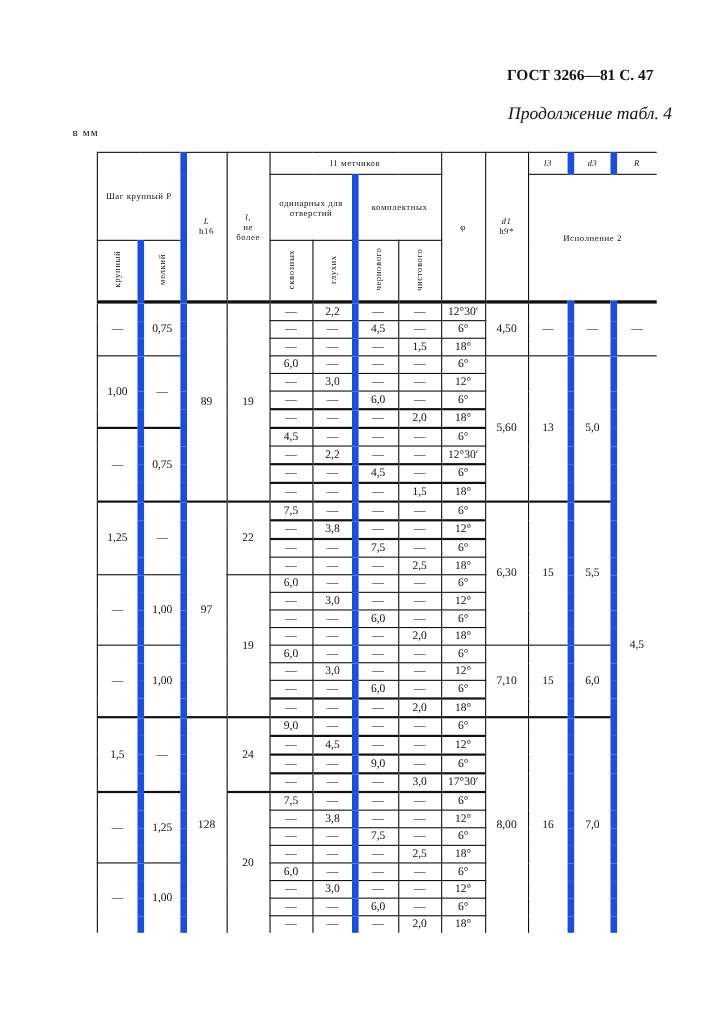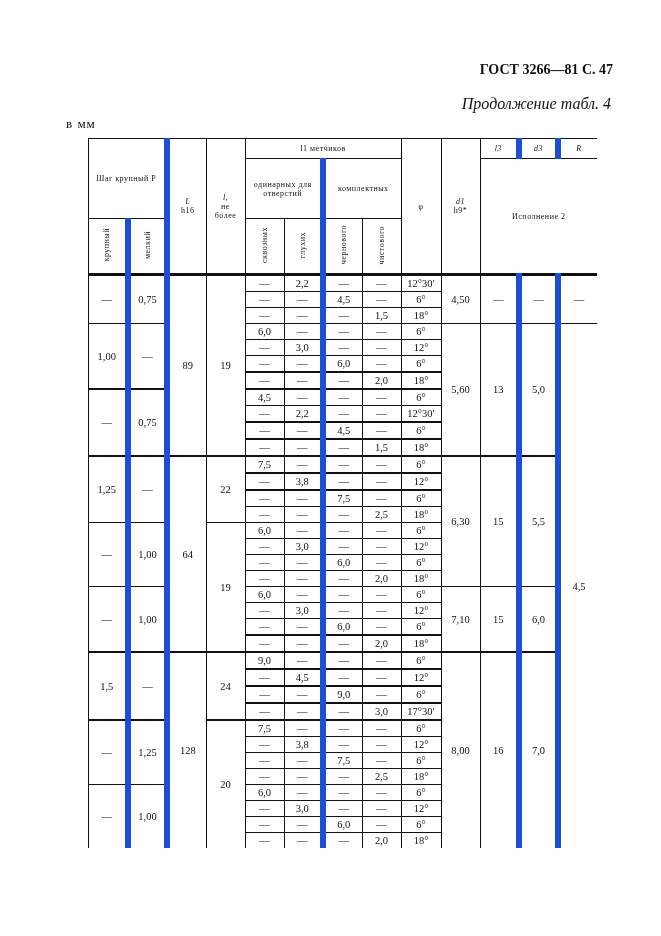--- a/index.html
+++ b/index.html
@@ -1,19 +1,19 @@
 <!DOCTYPE html>
 <html><head>
 <meta charset="utf-8">
 <style>
   html,body{margin:0;padding:0;background:#fff;}
   body{width:661px;height:936px;position:relative;font-family:"Liberation Serif","DejaVu Serif",serif;color:#111;overflow:hidden;}
-  .doc-header{position:absolute;right:48px;top:62px;font-weight:bold;font-size:14px;}
+  .doc-header{position:absolute;right:67px;top:62px;font-weight:bold;font-size:14px;}
   .cont{position:absolute;right:50px;top:95px;font-style:italic;font-size:16px;}
-  .units{position:absolute;left:66px;top:116px;font-size:13px;letter-spacing:1px;}
+  .units{position:absolute;left:66px;top:116px;font-size:10px;letter-spacing:1px;}
   table{position:absolute;left:64px;top:138px;border-collapse:collapse;table-layout:fixed;font-size:10.5px;}
   td,th{border:1px solid #111;text-align:center;vertical-align:middle;padding:0;font-weight:normal;}
   th{font-size:8px;letter-spacing:0.5px;}
   .rot{writing-mode:vertical-rl;transform:rotate(180deg);display:inline-block;font-size:8px;letter-spacing:0.5px;}
   tbody td{height:15px;line-height:15px;}
   .thickb{border-bottom:3px solid #111;}
   .thickl{border-left:6px solid #1d4ed8;}
   .thickt{border-top:2px solid #111;}
   .noright{border-right:none;}
   .nobottom{border-bottom:none;}
@@ -188,21 +188,21 @@
       <td class="thickt">—</td>
       <td class="thickt">—</td>
       <td class="thickl thickt">—</td>
       <td class="thickt">1,5</td>
       <td class="thickt">18°</td>
     </tr>
 
     <tr>
       <td rowspan="4" class="thickt">1,25</td>
       <td rowspan="4" class="thickl thickt">—</td>
-      <td rowspan="12" class="thickl thickt">64</td>
+      <td rowspan="12" class="thickl thickt">97</td>
       <td rowspan="4" class="thickt">22</td>
       <td class="thickt">7,5</td>
       <td class="thickt">—</td>
       <td class="thickl thickt">—</td>
       <td class="thickt">—</td>
       <td class="thickt">6°</td>
       <td rowspan="8" class="thickt">6,30</td>
       <td rowspan="8" class="thickt">15</td>
       <td rowspan="8" class="thickl thickt">5,5</td>
     </tr>

